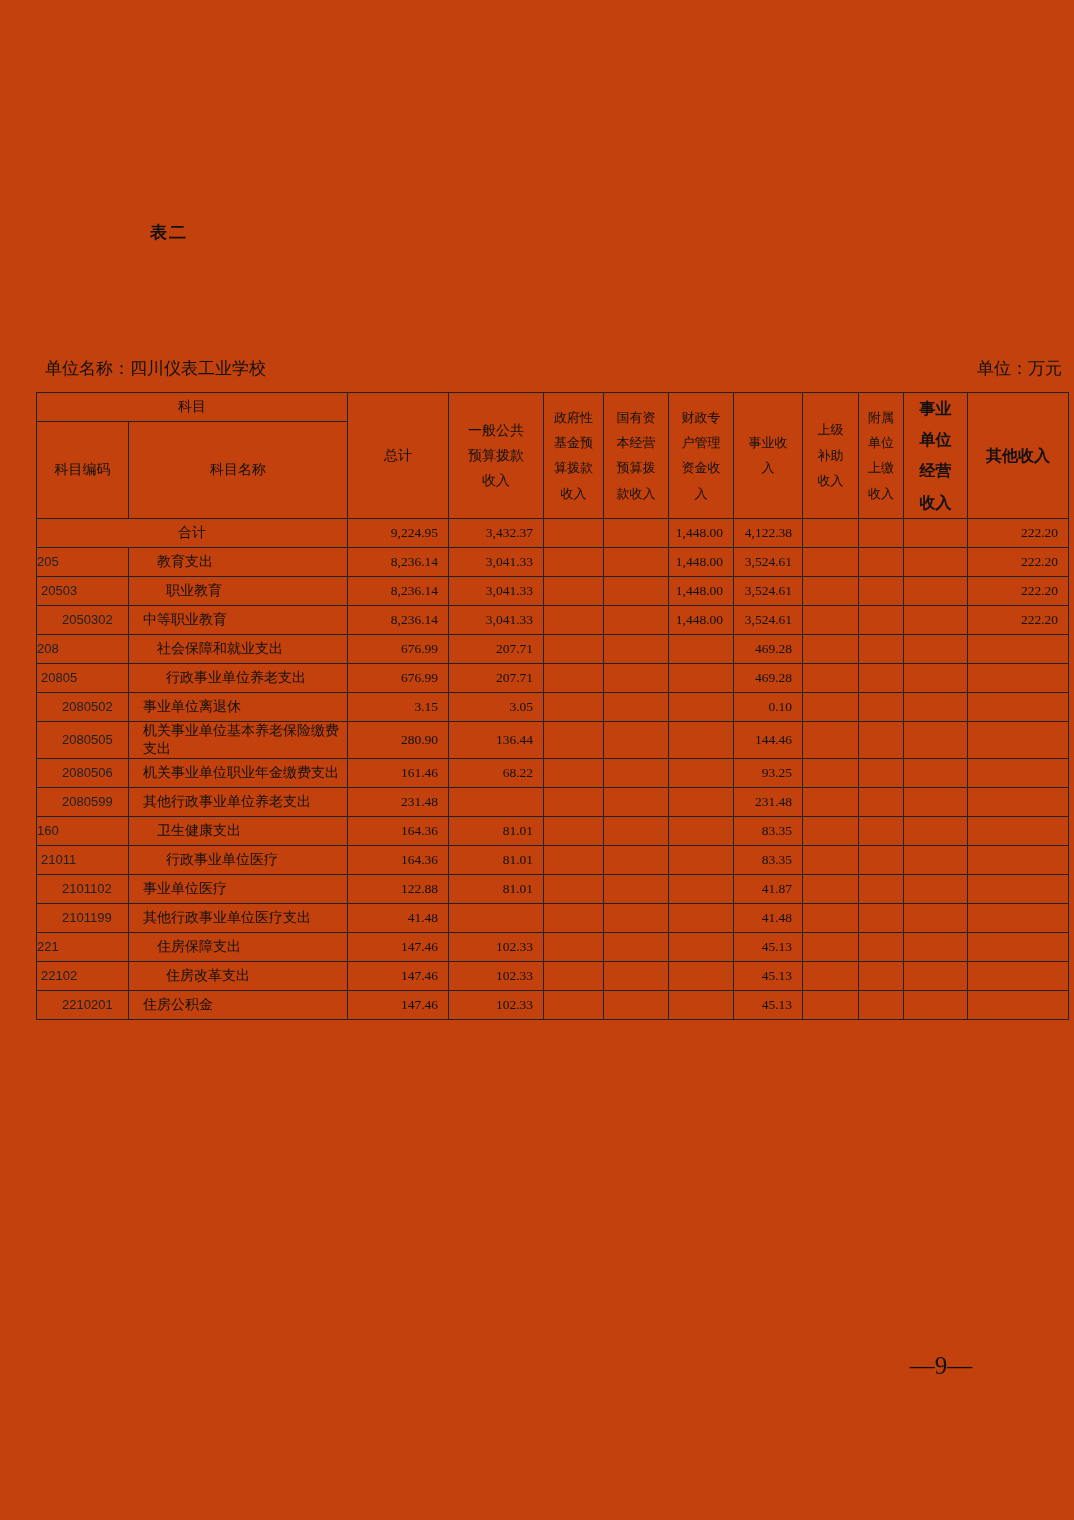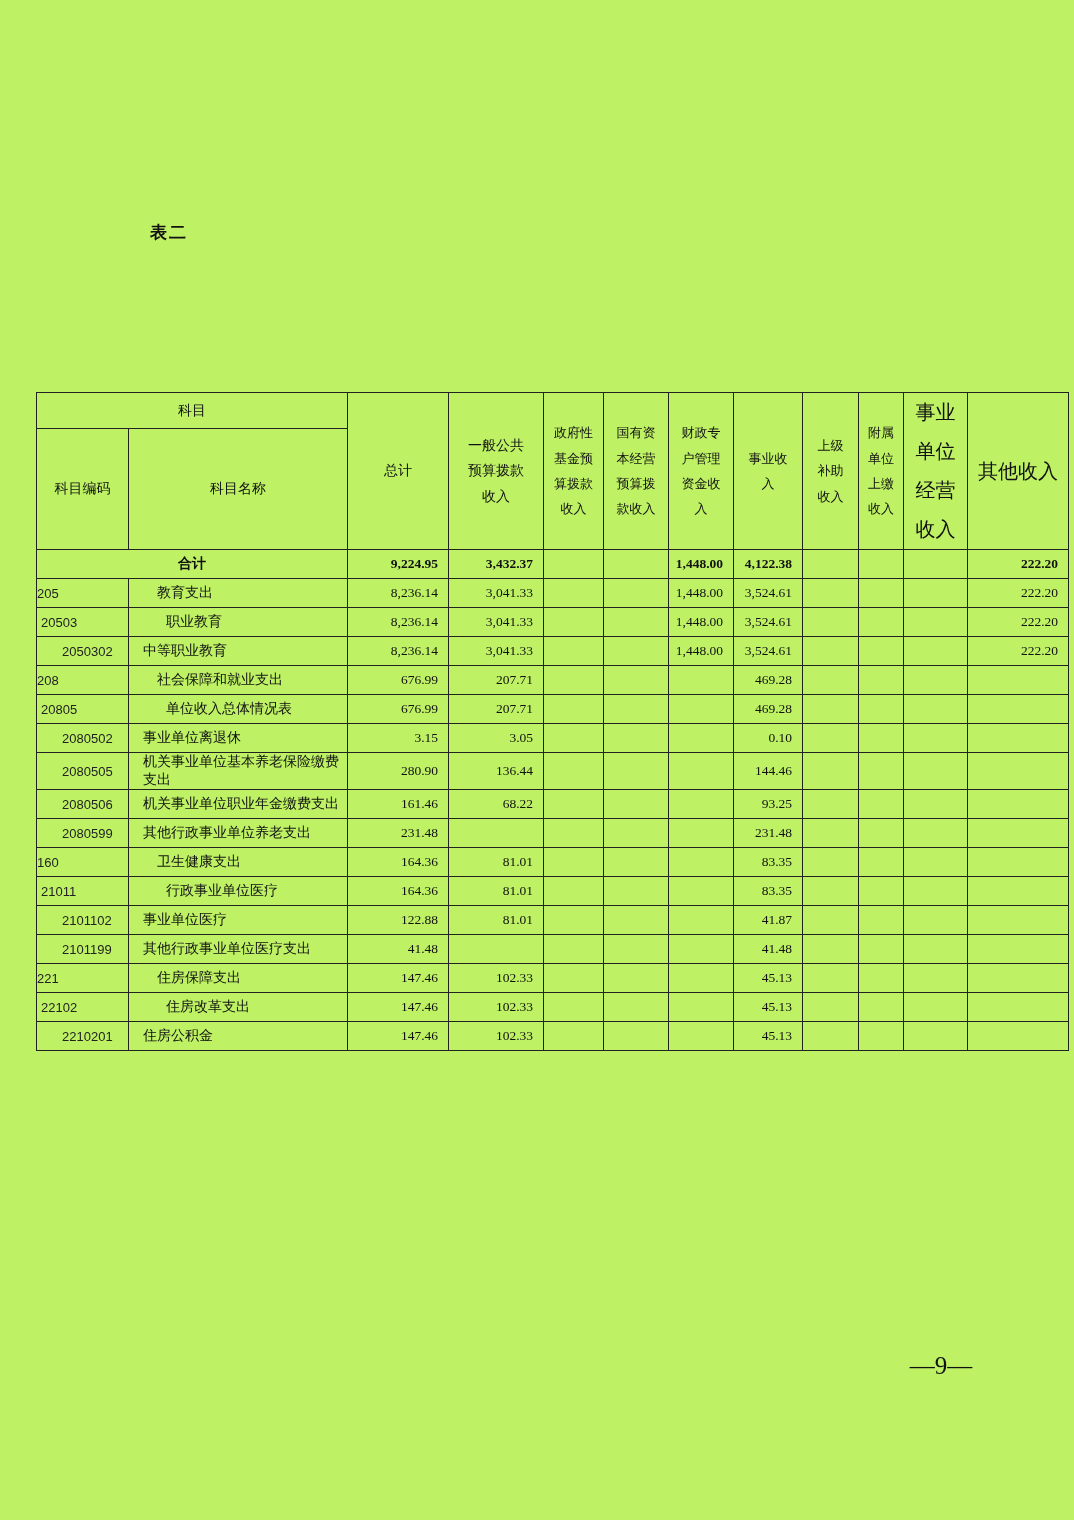--- a/index.html
+++ b/index.html
@@ -1,21 +1,21 @@
 <!DOCTYPE html>
 <html><head>
 <meta charset="utf-8">
 <style>
   * { margin: 0; padding: 0; box-sizing: border-box; }
   html, body { background: #ffffff; }
   .page {
     position: relative;
     width: 1074px;
     height: 1520px;
-    background: #bef264;
+    background: #c2410c;
     font-family: "Liberation Serif", serif;
     color: #111111;
     overflow: hidden;
   }
   .sheet-label {
     position: absolute;
     left: 150px;
     top: 221px;
     font-family: "Liberation Sans", sans-serif;
     font-weight: bold;
@@ -62,21 +62,21 @@
   .hdr {
     font-family: "Liberation Sans", sans-serif;
     text-align: center;
     font-size: 14px;
     white-space: pre-line;
     line-height: 1.8;
   }
   tr.hdr-top td { height: 26px; }
   tr.hdr-sub td { height: 89px; }
   .hdr.sm { font-size: 13px; line-height: 1.95; }
-  .hdr.lg { font-size: 20px; font-weight: 400; line-height: 1.95; }
+  .hdr.lg { font-size: 16px; font-weight: 700; line-height: 1.95; }
   
   .income-table tbody td { height: 29px; }
   td.code {
     font-family: "Liberation Sans", sans-serif;
     font-size: 13px;
     color: #222222;
     text-align: left;
   }
   td.name {
     font-family: "Liberation Serif", serif;
@@ -88,21 +88,21 @@
   td.code.ind2 { padding-left: 25px; }
   td.name.ind0 { padding-left: 28px; }
   td.name.ind1 { padding-left: 37px; }
   td.name.ind2 { padding-left: 14px; }
   td.num {
     font-family: "Liberation Serif", serif;
     font-size: 13.5px;
     text-align: right;
     padding-right: 10px;
   }
-  tr.total-row td { font-weight: bold; }
+  tr.total-row td { font-weight: normal; }
   td.total-label {
     font-family: "Liberation Sans", sans-serif;
     font-size: 14px;
     text-align: center;
     font-weight: bold;
   }
   .page-number {
     position: absolute;
     left: 890px;
     top: 1352px;
@@ -113,20 +113,24 @@
   }
 </style>
 </head>
 <body>
 
 <div class="page">
 
   <div class="sheet-label">表二</div>
 
 
+  <div class="meta-row">
+    <span>单位名称：四川仪表工业学校</span>
+    <span>单位：万元</span>
+  </div>
 
   <table class="income-table">
     <colgroup>
       <col style="width:92px">
         <col style="width:219px">
         <col style="width:101px">
         <col style="width:95px">
       <col style="width:60px">
         <col style="width:65px">
         <col style="width:65px">
@@ -240,21 +244,21 @@
           <td class="num"></td>
           <td class="num"></td>
           <td class="num">469.28</td>
           <td class="num"></td>
           <td class="num"></td>
           <td class="num"></td>
           <td class="num"></td>
         </tr>
         <tr>
           <td class="code ind1">20805</td>
-          <td class="name ind1">单位收入总体情况表</td>
+          <td class="name ind1">行政事业单位养老支出</td>
           <td class="num">676.99</td>
           <td class="num">207.71</td>
           <td class="num"></td>
           <td class="num"></td>
           <td class="num"></td>
           <td class="num">469.28</td>
           <td class="num"></td>
           <td class="num"></td>
           <td class="num"></td>
           <td class="num"></td>

